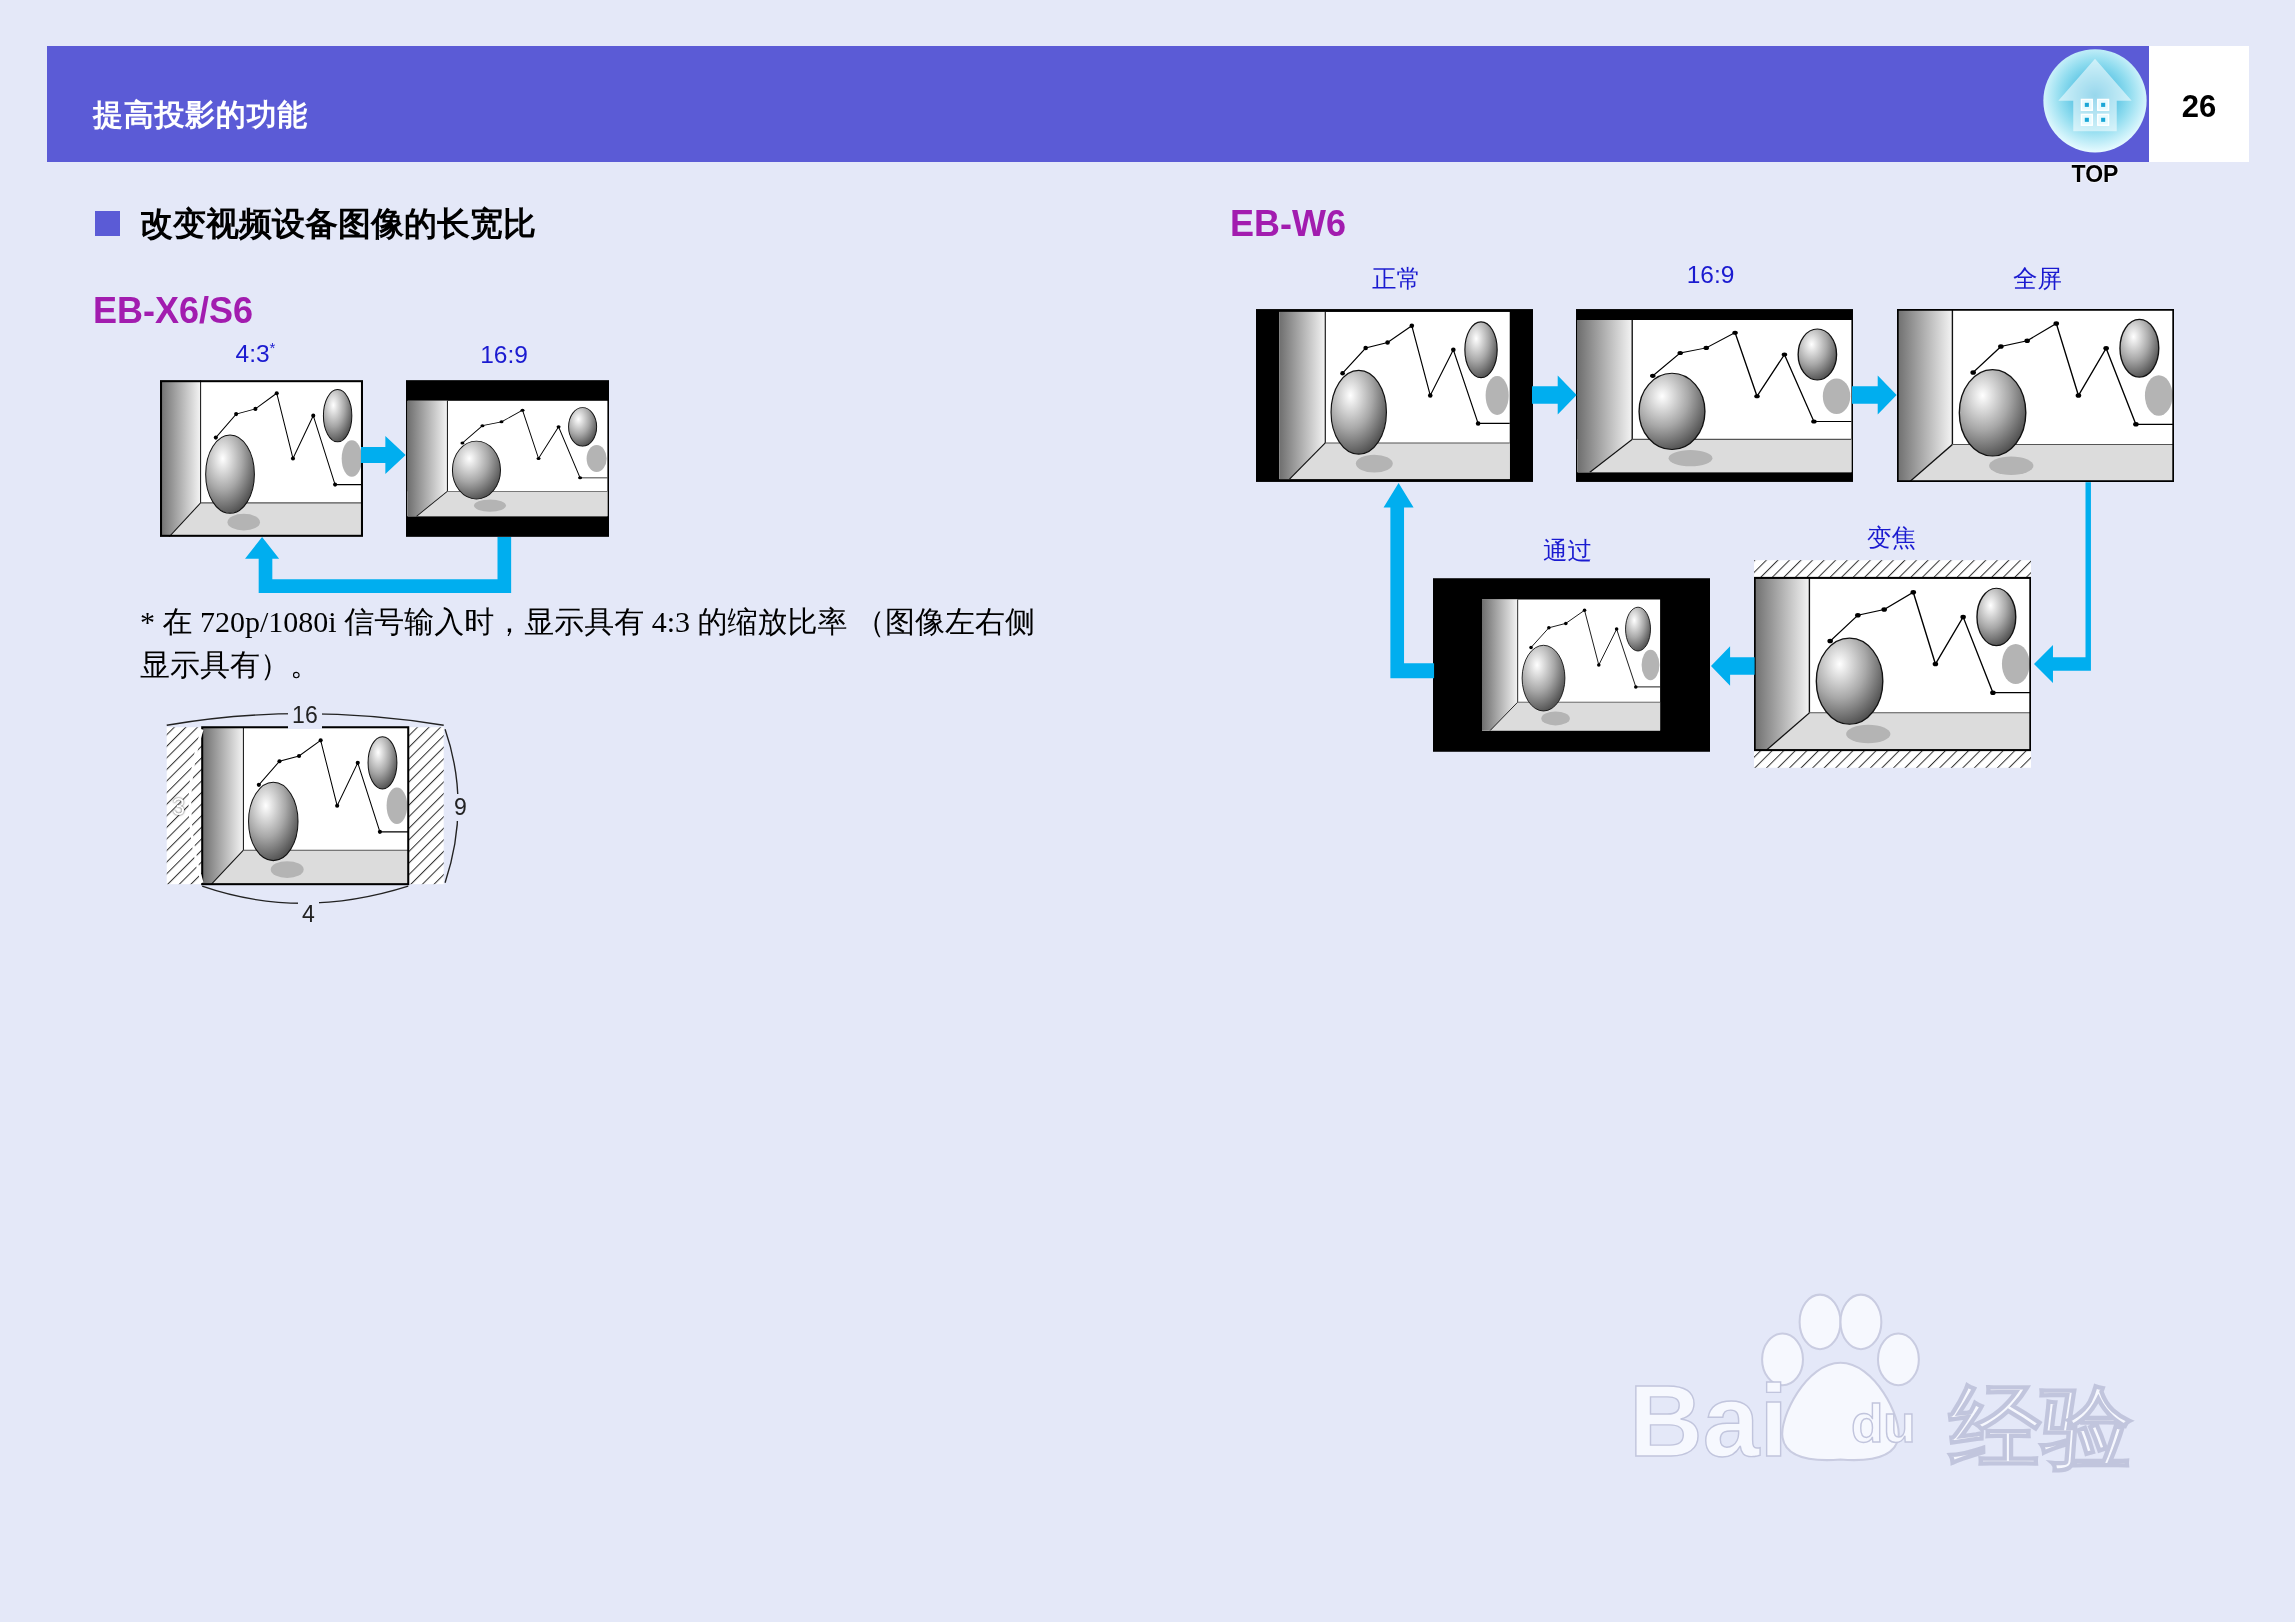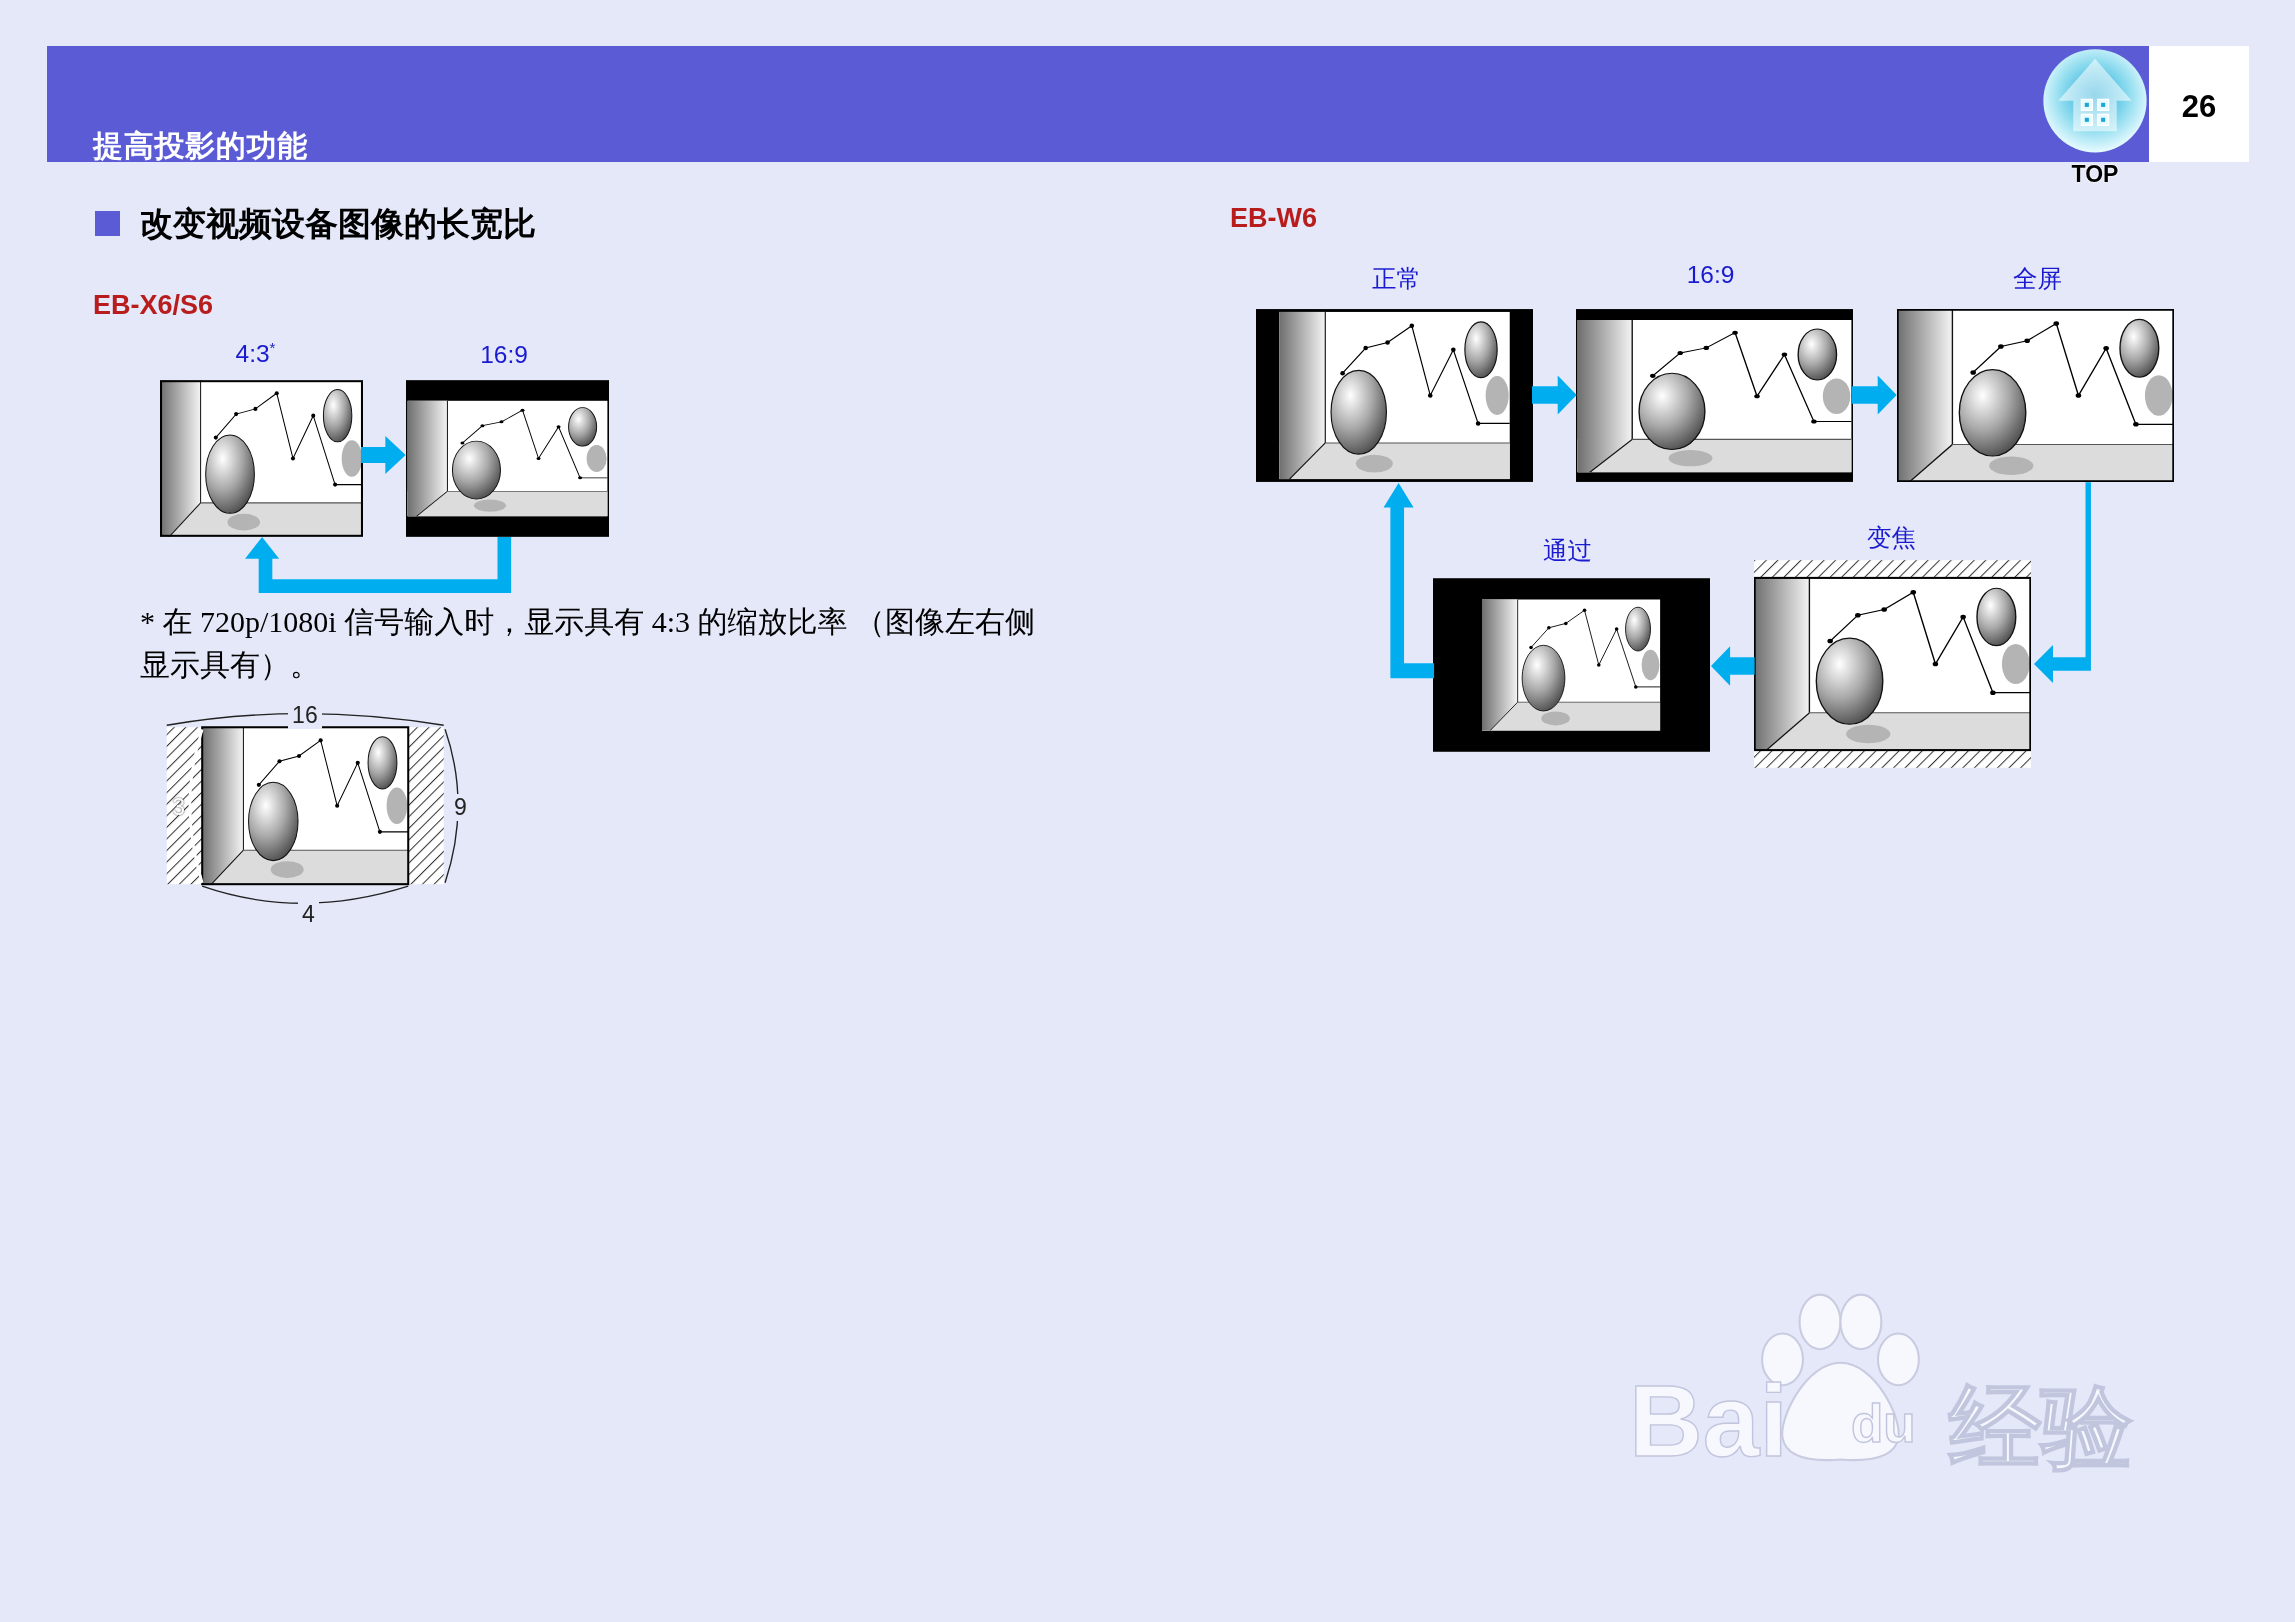--- a/index.html
+++ b/index.html
@@ -1,26 +1,26 @@
 <!DOCTYPE html>
 <html style="font-size:11px"><head>
 <meta charset="utf-8">
 <style>
   html,body{margin:0;padding:0;}
   body{width:2295px;height:1622px;background:#E4E8F8;position:relative;overflow:hidden;font-family:"Liberation Sans","DejaVu Sans",sans-serif;}
   .abs{position:absolute;}
   .header-bar{left:47px;top:46px;width:2102px;height:116px;background:#5B5BD6;}
-  .header-title{left:93px;top:95px;color:#fff;font-size:30px;font-weight:bold;letter-spacing:0.7px;margin-top:31px;}
+  .header-title{left:93px;top:95px;color:#fff;font-size:30px;font-weight:bold;letter-spacing:0.7px;}
   .page-num-box{left:2149px;top:46px;width:100px;height:116px;background:#fff;}
   .page-num{left:2149px;top:89px;width:100px;text-align:center;font-size:31px;font-weight:bold;color:#000;}
   .top-btn{left:2042px;top:46px;width:106px;height:139px;cursor:pointer;}
   .top-label{position:absolute;left:0;right:0;bottom:-2.7px;text-align:center;font-weight:bold;font-size:23px;color:#000;text-shadow:0 0 2px #fff,0 0 2px #fff;}
   .sec-square{left:95px;top:211px;width:24.5px;height:24.5px;background:#5B5BD6;}
   .sec-title{left:140px;top:202px;font-size:33px;font-weight:bold;color:#000;}
-  .model{font-size:27px;font-weight:bold;color:#b91c1c;}
+  .model{font-size:36px;font-weight:bold;color:#a21caf;}
   .mode-label{font-size:24.5px;color:#1a1ad0;text-align:center;}
   .footnote{font-family:"Liberation Serif","DejaVu Serif",serif;font-size:30px;color:#000;line-height:44px;}
   .frame{position:absolute;}
   .arrow-fill{fill:#00AEEF;}
   .dim-label{font-size:23px;color:#222;}
   .watermark{left:1629px;top:1281px;width:532px;height:259px;opacity:0.95;}
 </style>
 </head>
 <body>
 

